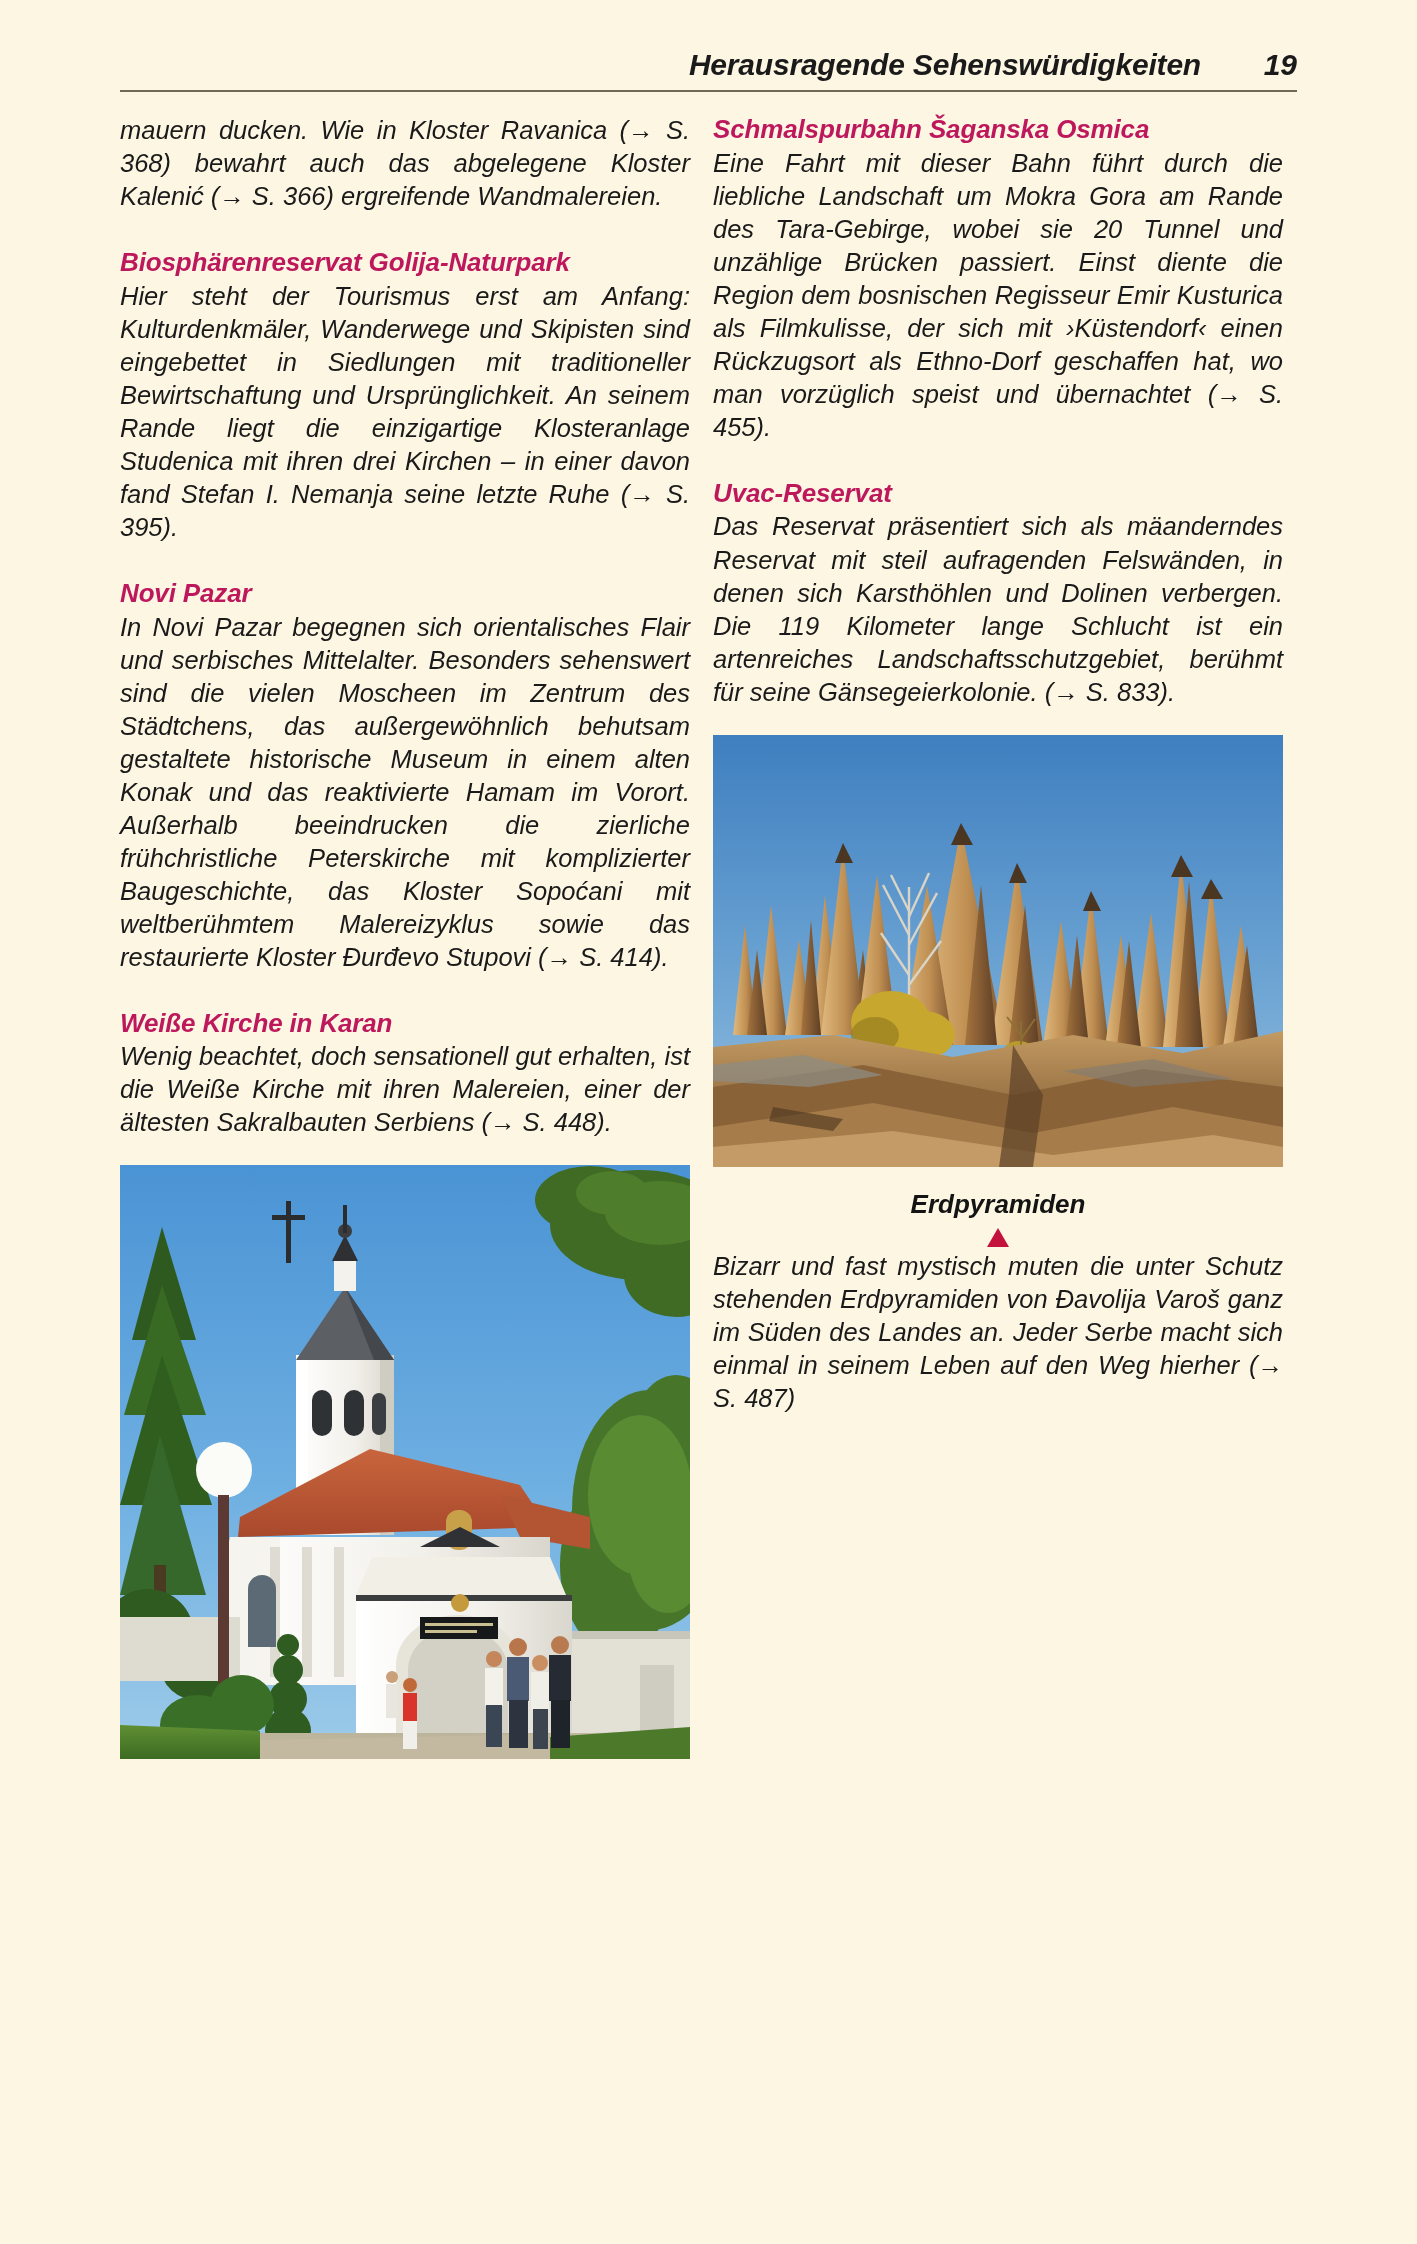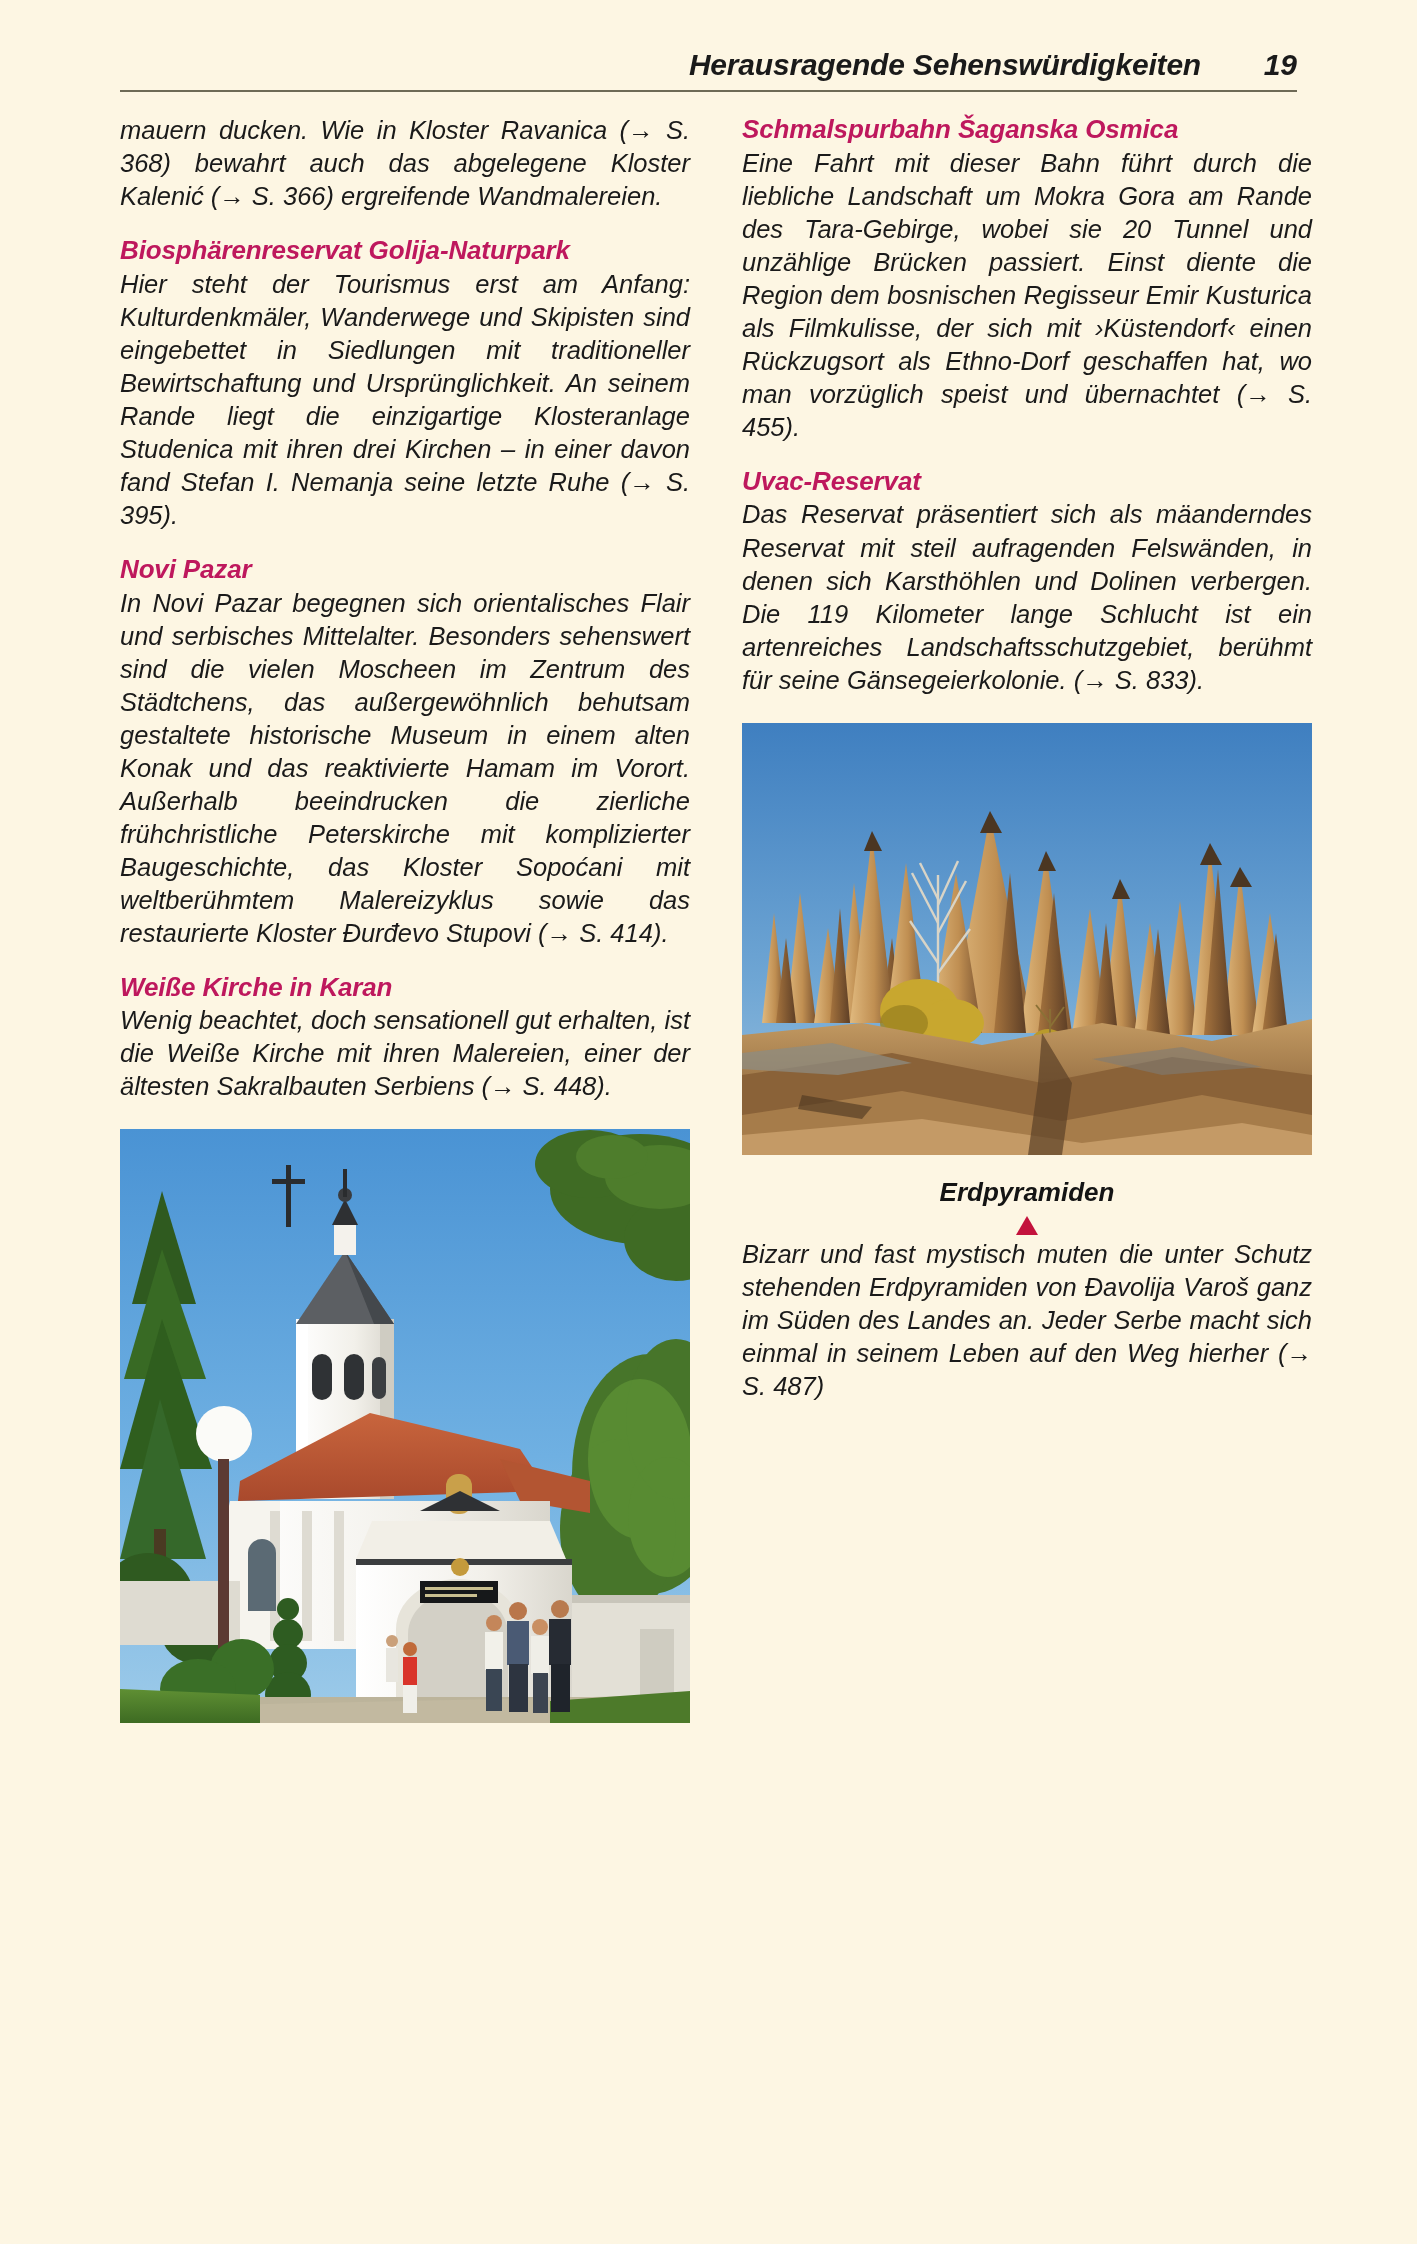--- a/index.html
+++ b/index.html
@@ -52,21 +52,21 @@
     left: 0;
     right: 0;
     bottom: 0;
     height: 2px;
     background: #6e6a56;
   }
 
   
   .columns {
     display: flex;
-    gap: 52px;
+    gap: 23px;
     padding-top: 22px;
   }
   .col {
     width: 570px;
     flex: 0 0 570px;
   }
 
   h3.section-title {
     font-size: 26px;
     font-weight: bold;
@@ -81,21 +81,21 @@
     color: #1a1a1a;
     margin: 0;
     text-align: justify;
     text-justify: inter-word;
     hyphens: manual;
   }
   .block {
     margin-bottom: 0;
   }
   .gap-before {
-    margin-top: 22px;
+    margin-top: 34px;
   }
 
   
   .photo {
     width: 100%;
     display: block;
     border: 0;
   }
   .photo-church {
     margin-top: 26px;

